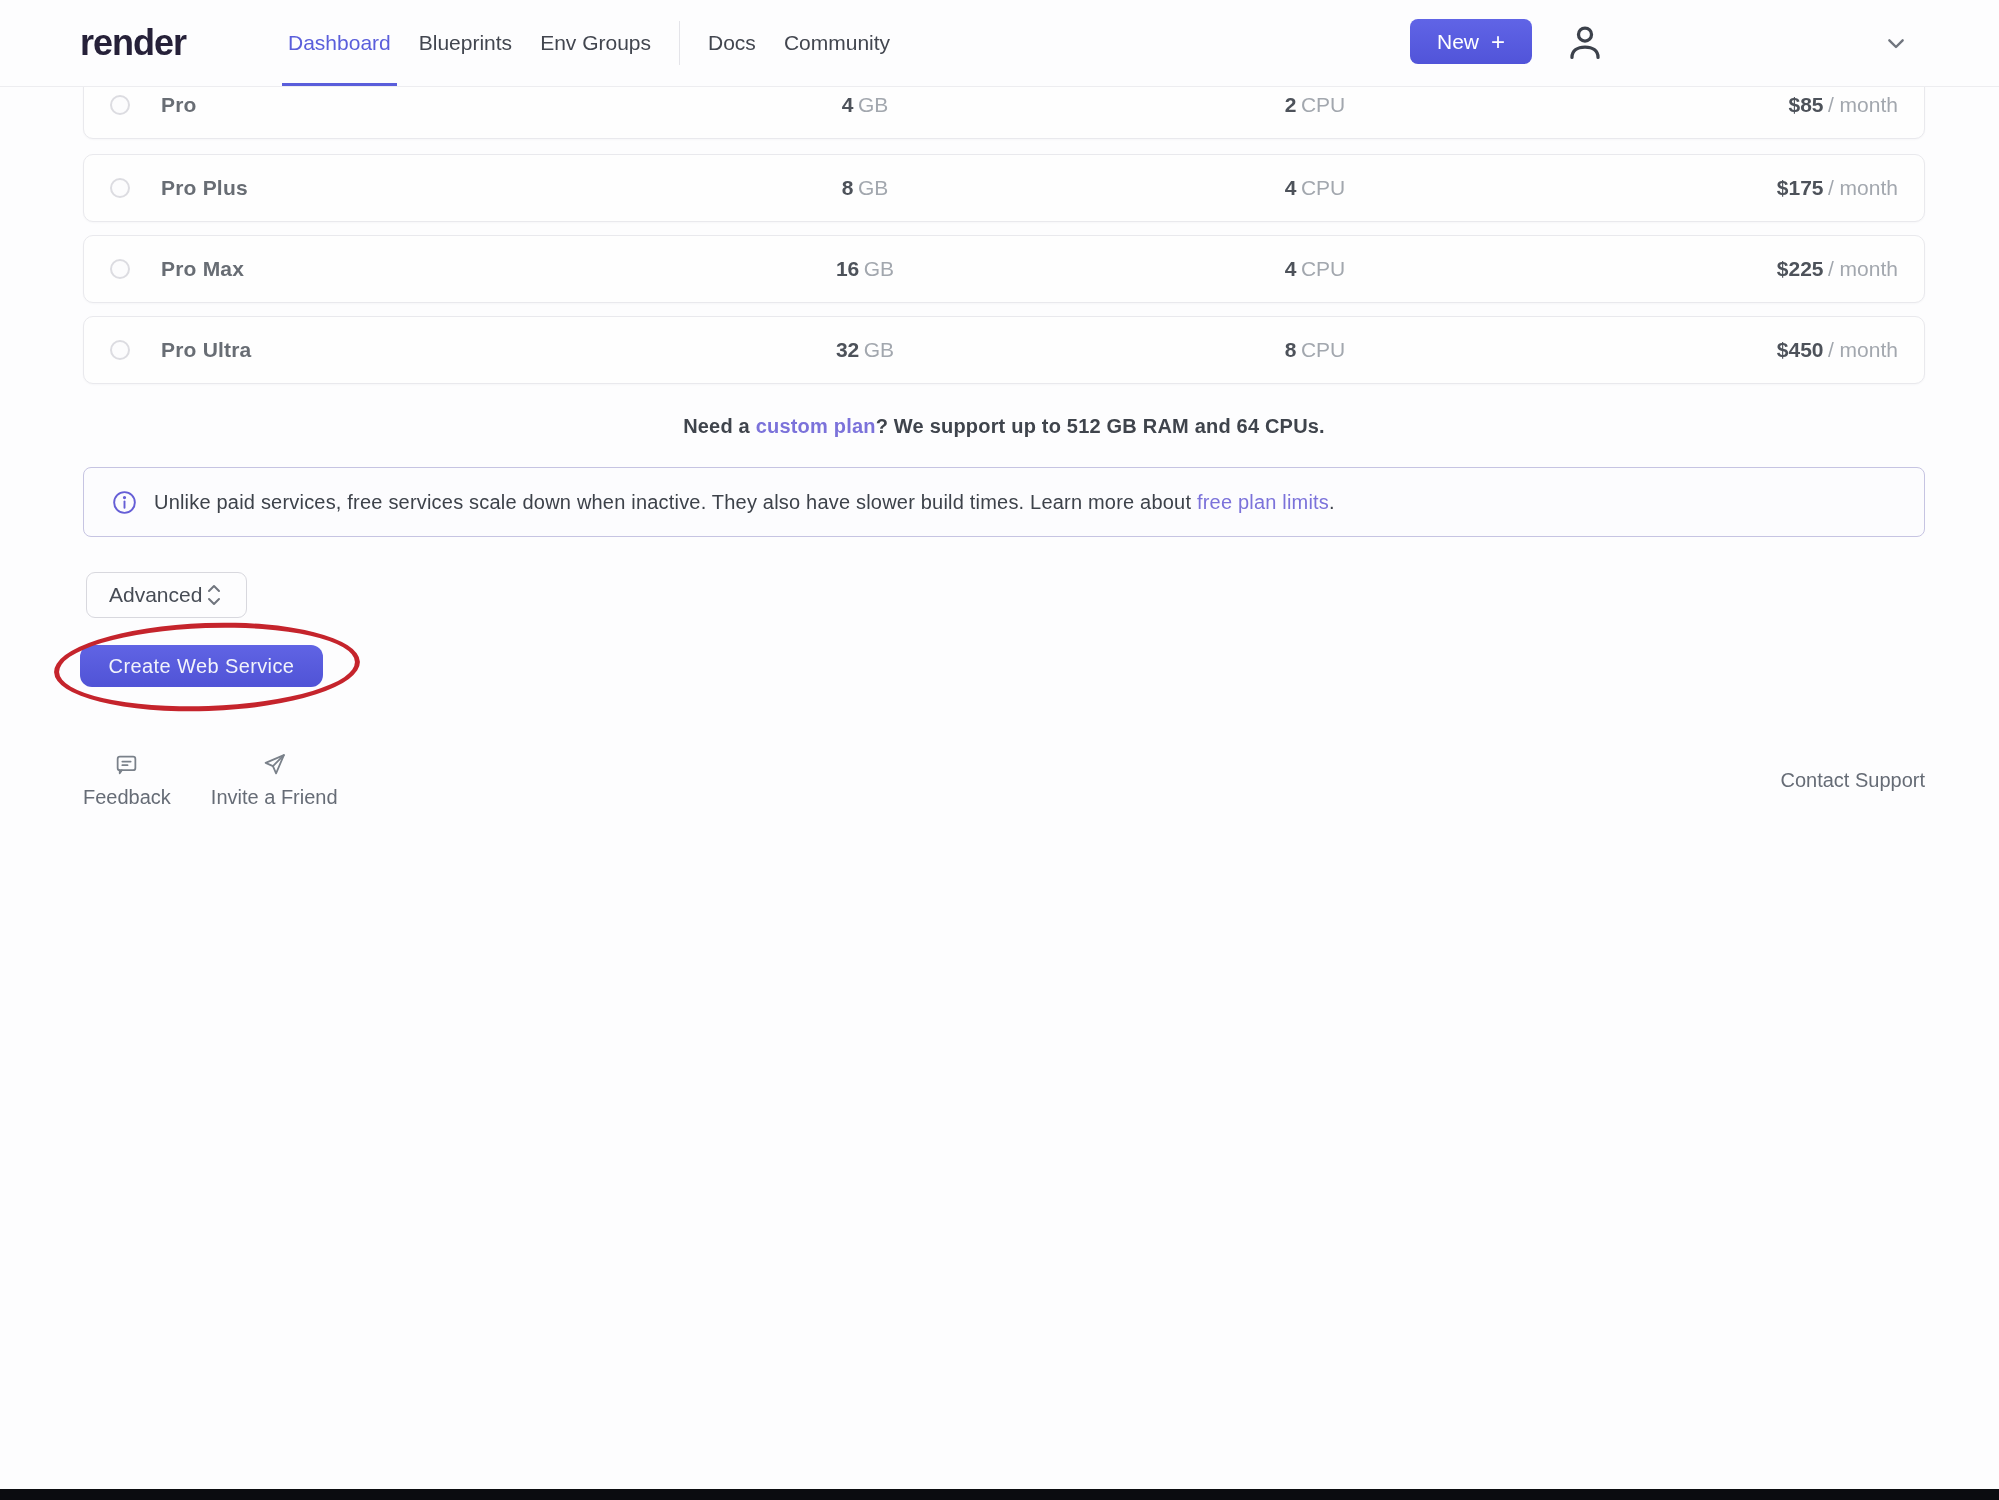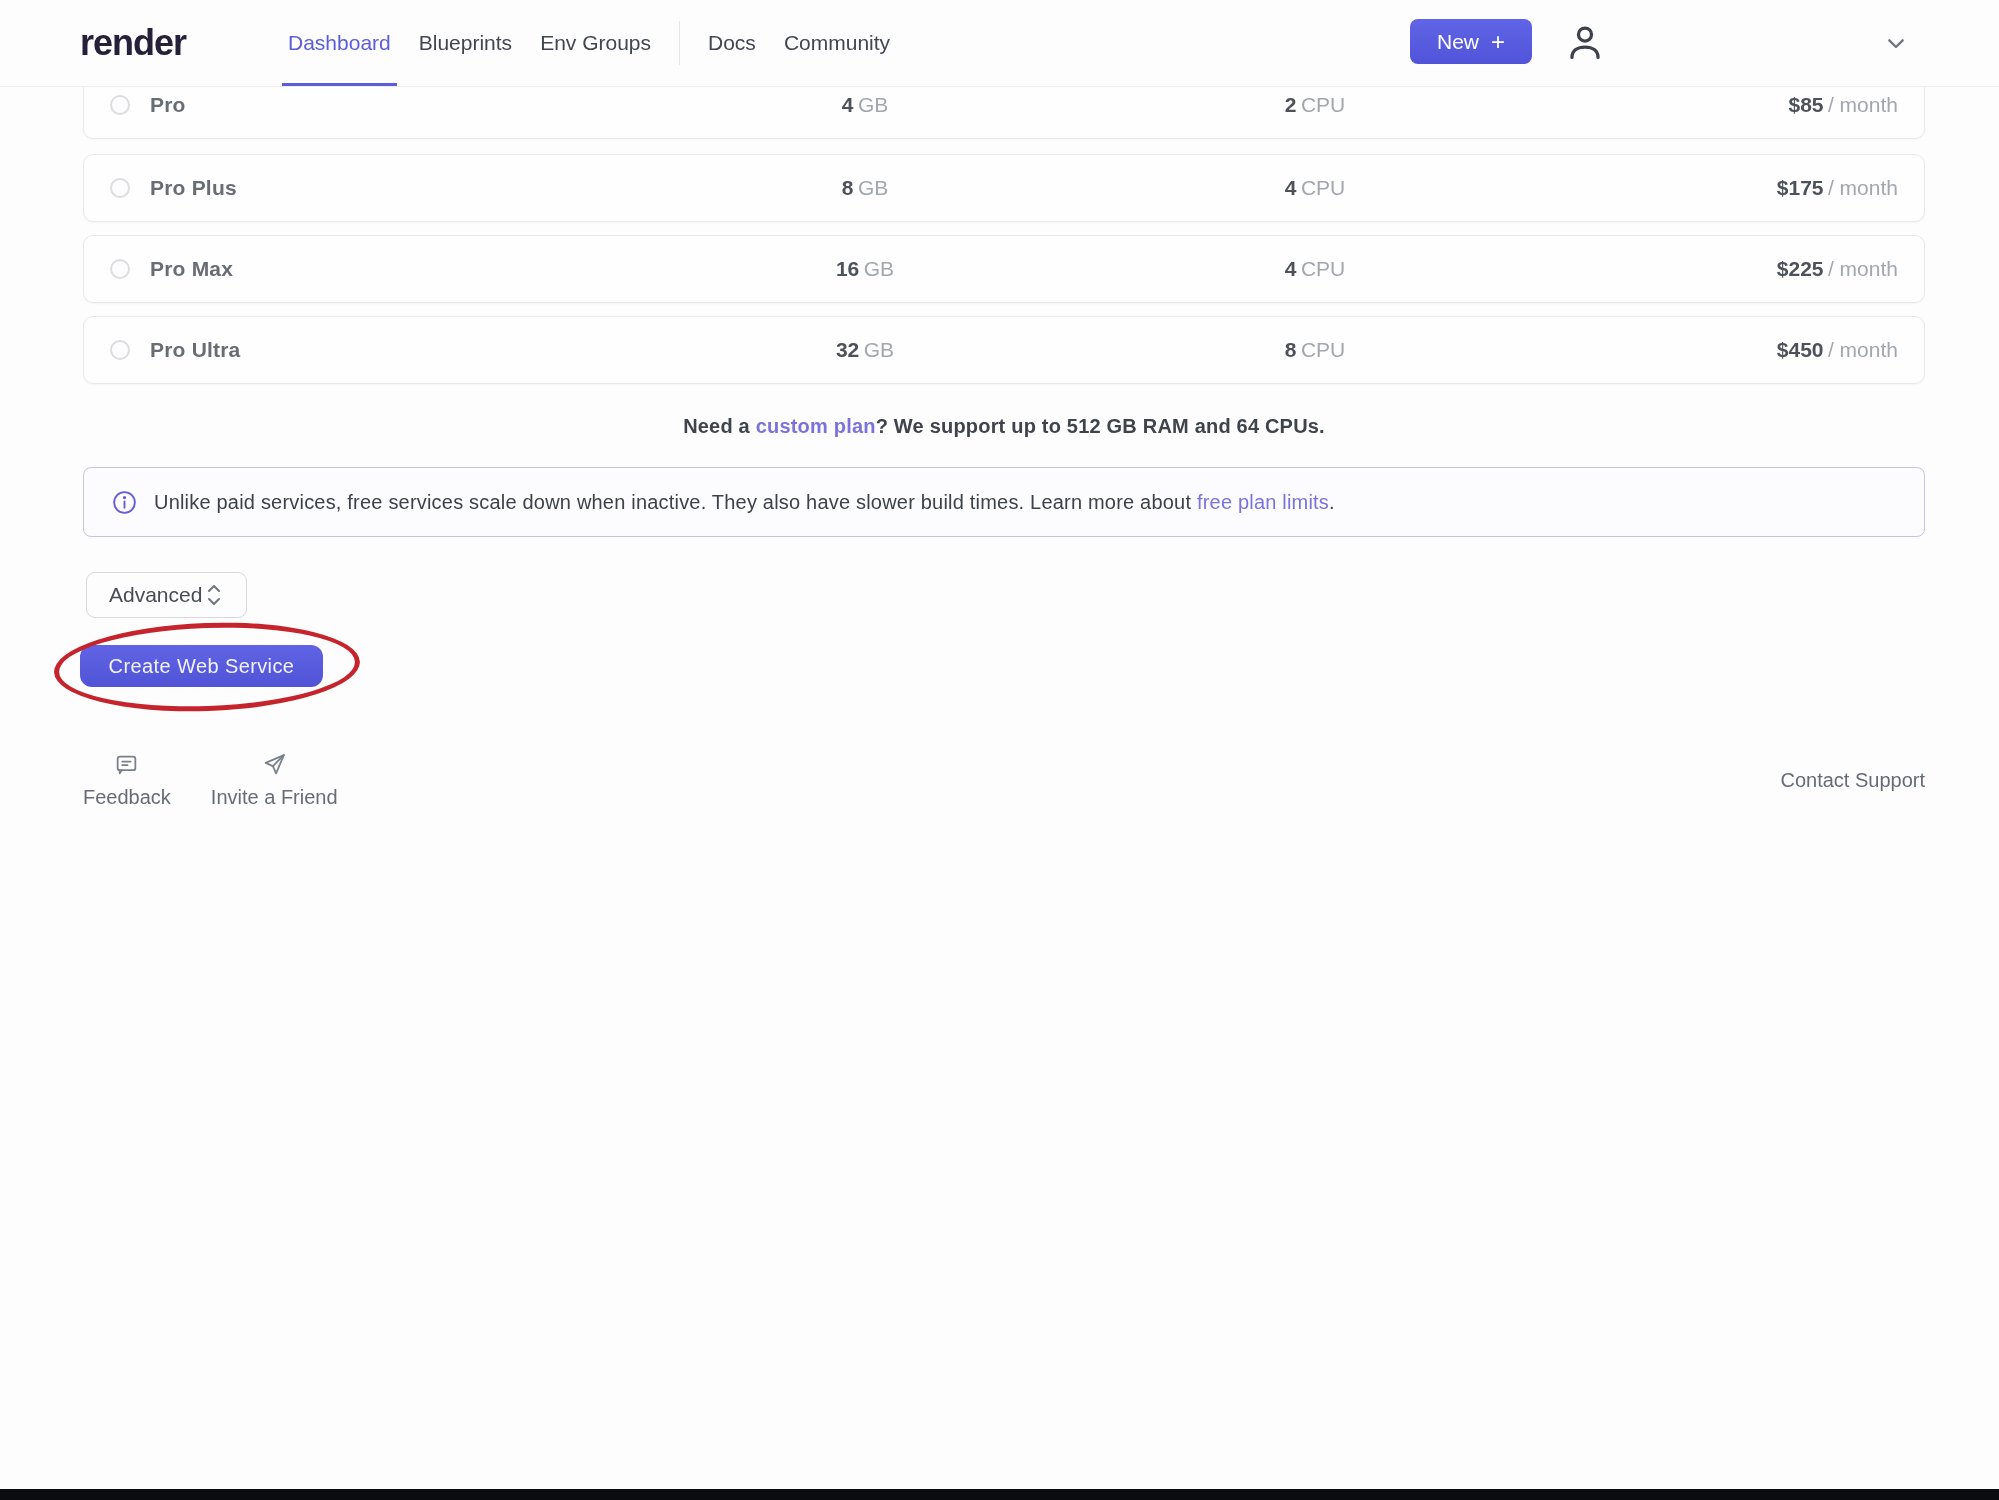--- a/index.html
+++ b/index.html
@@ -27,21 +27,21 @@
   .avatar-btn{position:absolute;left:1560px;top:18px;width:50px;height:50px;display:flex;
     align-items:center;justify-content:center;cursor:pointer;}
   .caret-btn{position:absolute;left:1878px;top:26px;width:36px;height:34px;display:flex;
     align-items:center;justify-content:center;cursor:pointer;}
   
   .main{position:absolute;left:83px;width:1842px;top:0;}
   .plan-card{position:absolute;left:0;right:0;height:68px;background:#fefefe;
     border:1px solid #e9e9ed;border-radius:10px;box-sizing:border-box;
     box-shadow:0 1px 2px rgba(40,40,60,.03);display:flex;align-items:center;
     padding:0 26px;cursor:pointer;}
-  .col-name{flex:0 0 540px;display:flex;align-items:center;gap:20px;}
+  .col-name{flex:0 0 540px;display:flex;align-items:center;gap:31px;}
   .col-ram{flex:0 0 430px;text-align:center;}
   .col-cpu{flex:0 0 470px;text-align:center;}
   .col-price{flex:1;text-align:right;}
   .radio{width:20px;height:20px;border-radius:50%;border:2px solid #dcdce1;background:#fcfcfd;
     box-sizing:border-box;flex:0 0 auto;}
   .plan-name{font-size:21px;font-weight:600;color:#686d74;letter-spacing:.2px;}
   .val-strong{font-size:21px;font-weight:600;color:#4d525a;}
   .val-light{font-size:21px;font-weight:400;color:#a2a7ae;}
   
   .custom-line{position:absolute;left:0;width:100%;top:415px;text-align:center;

